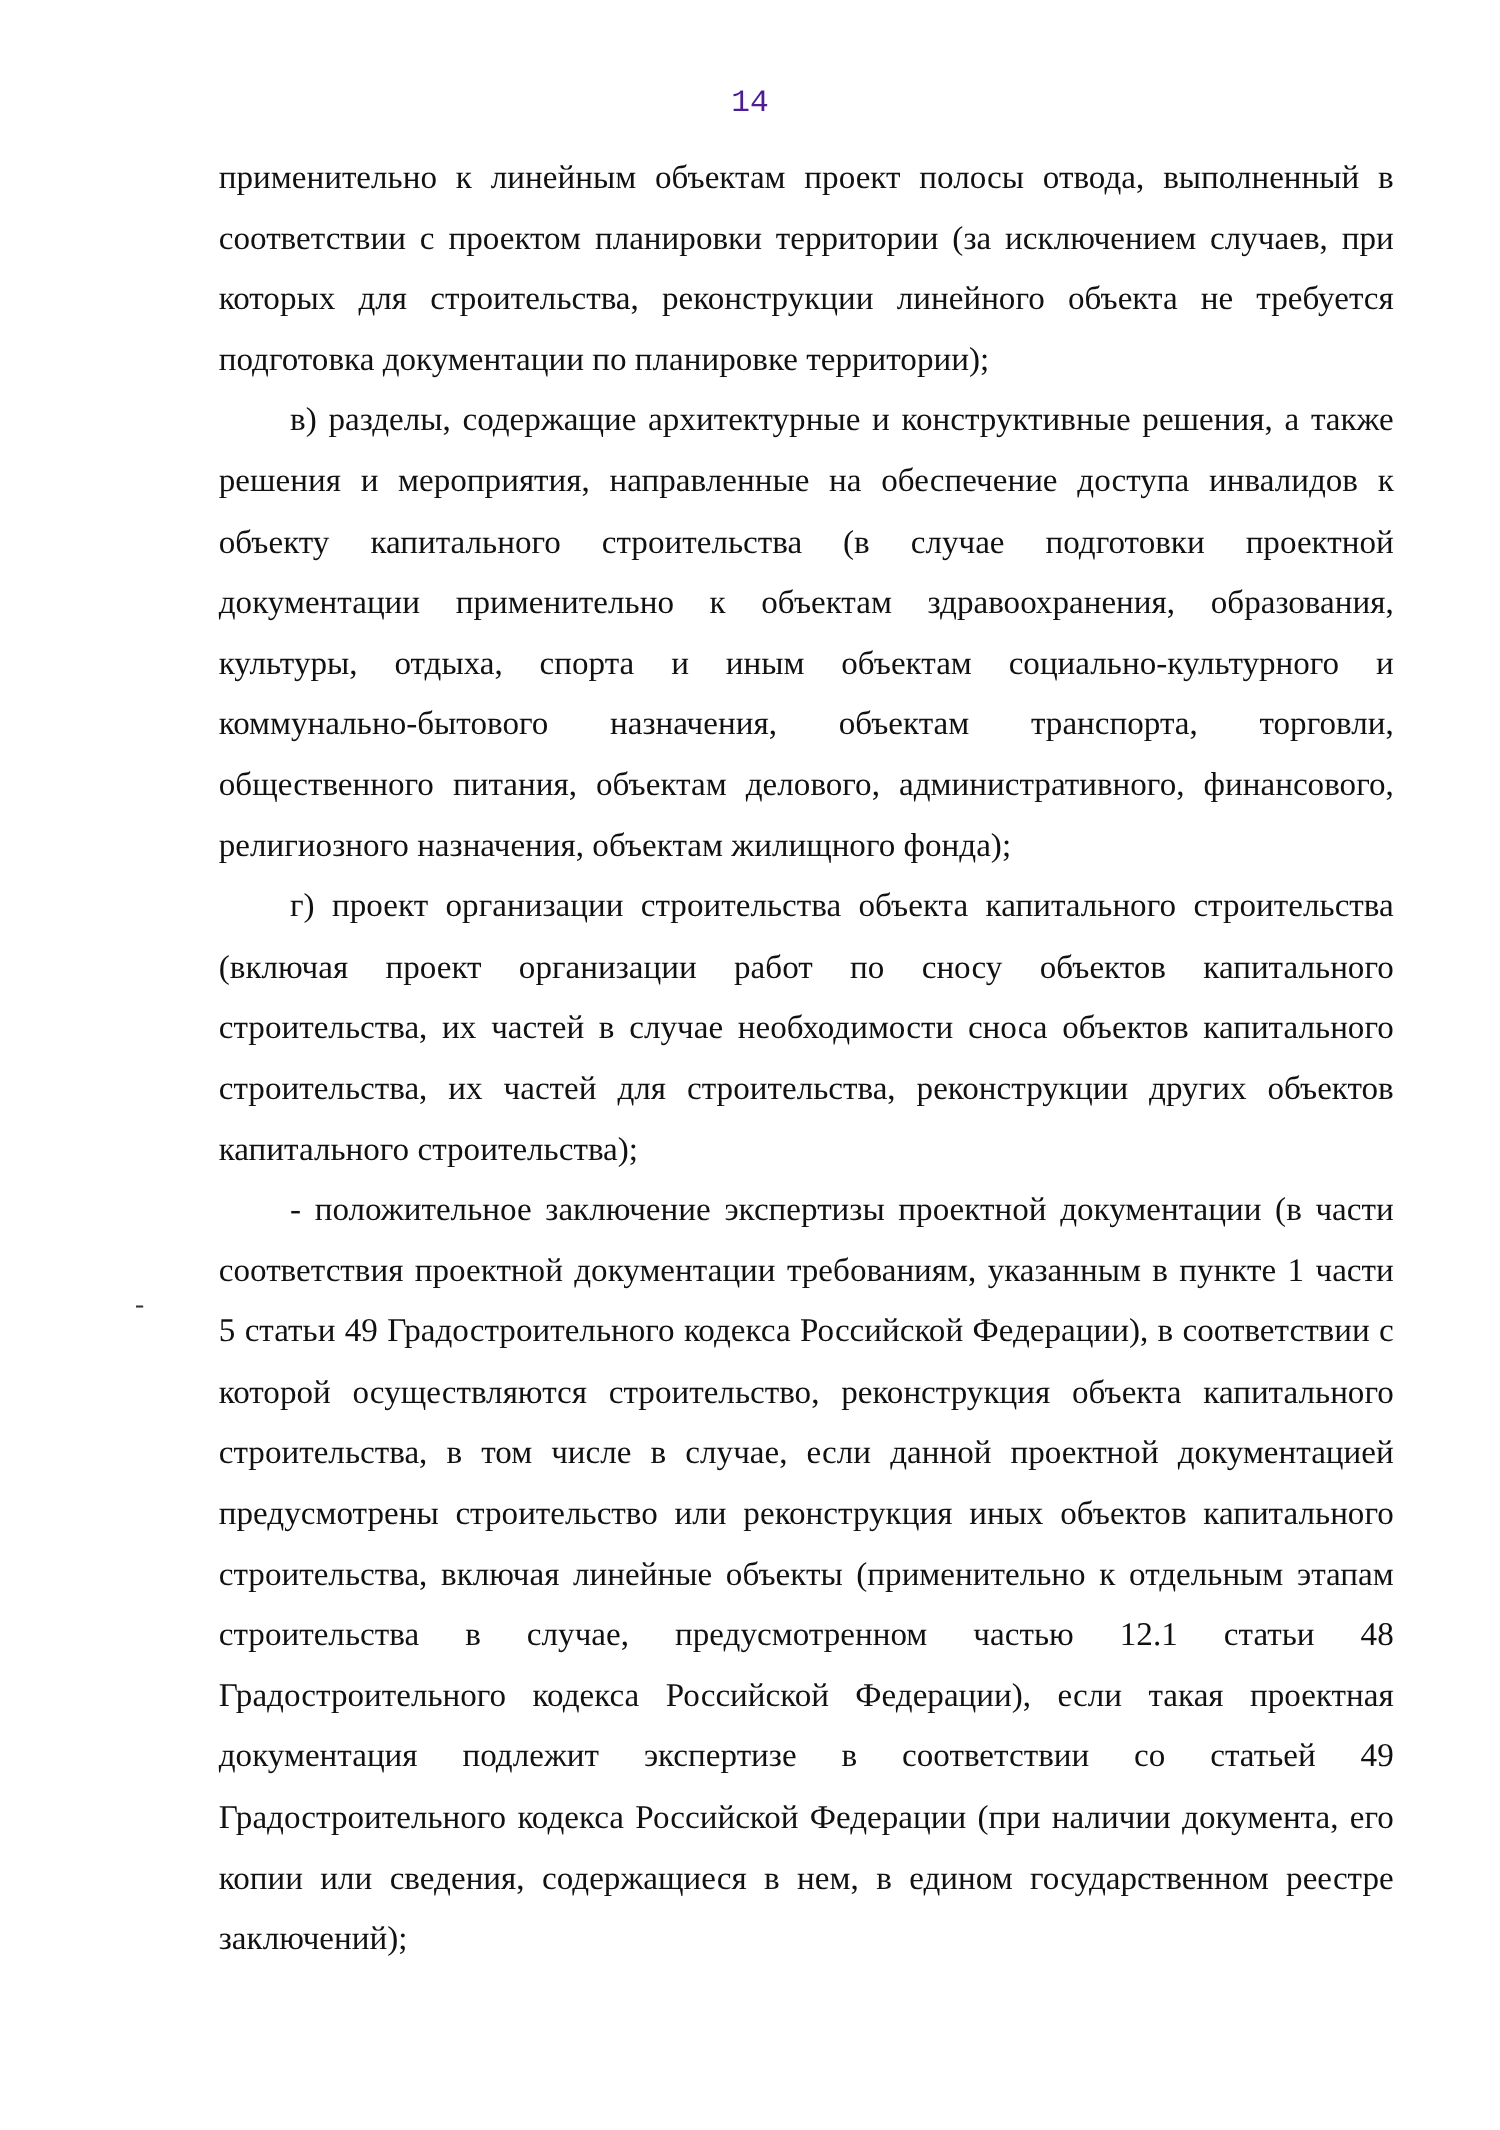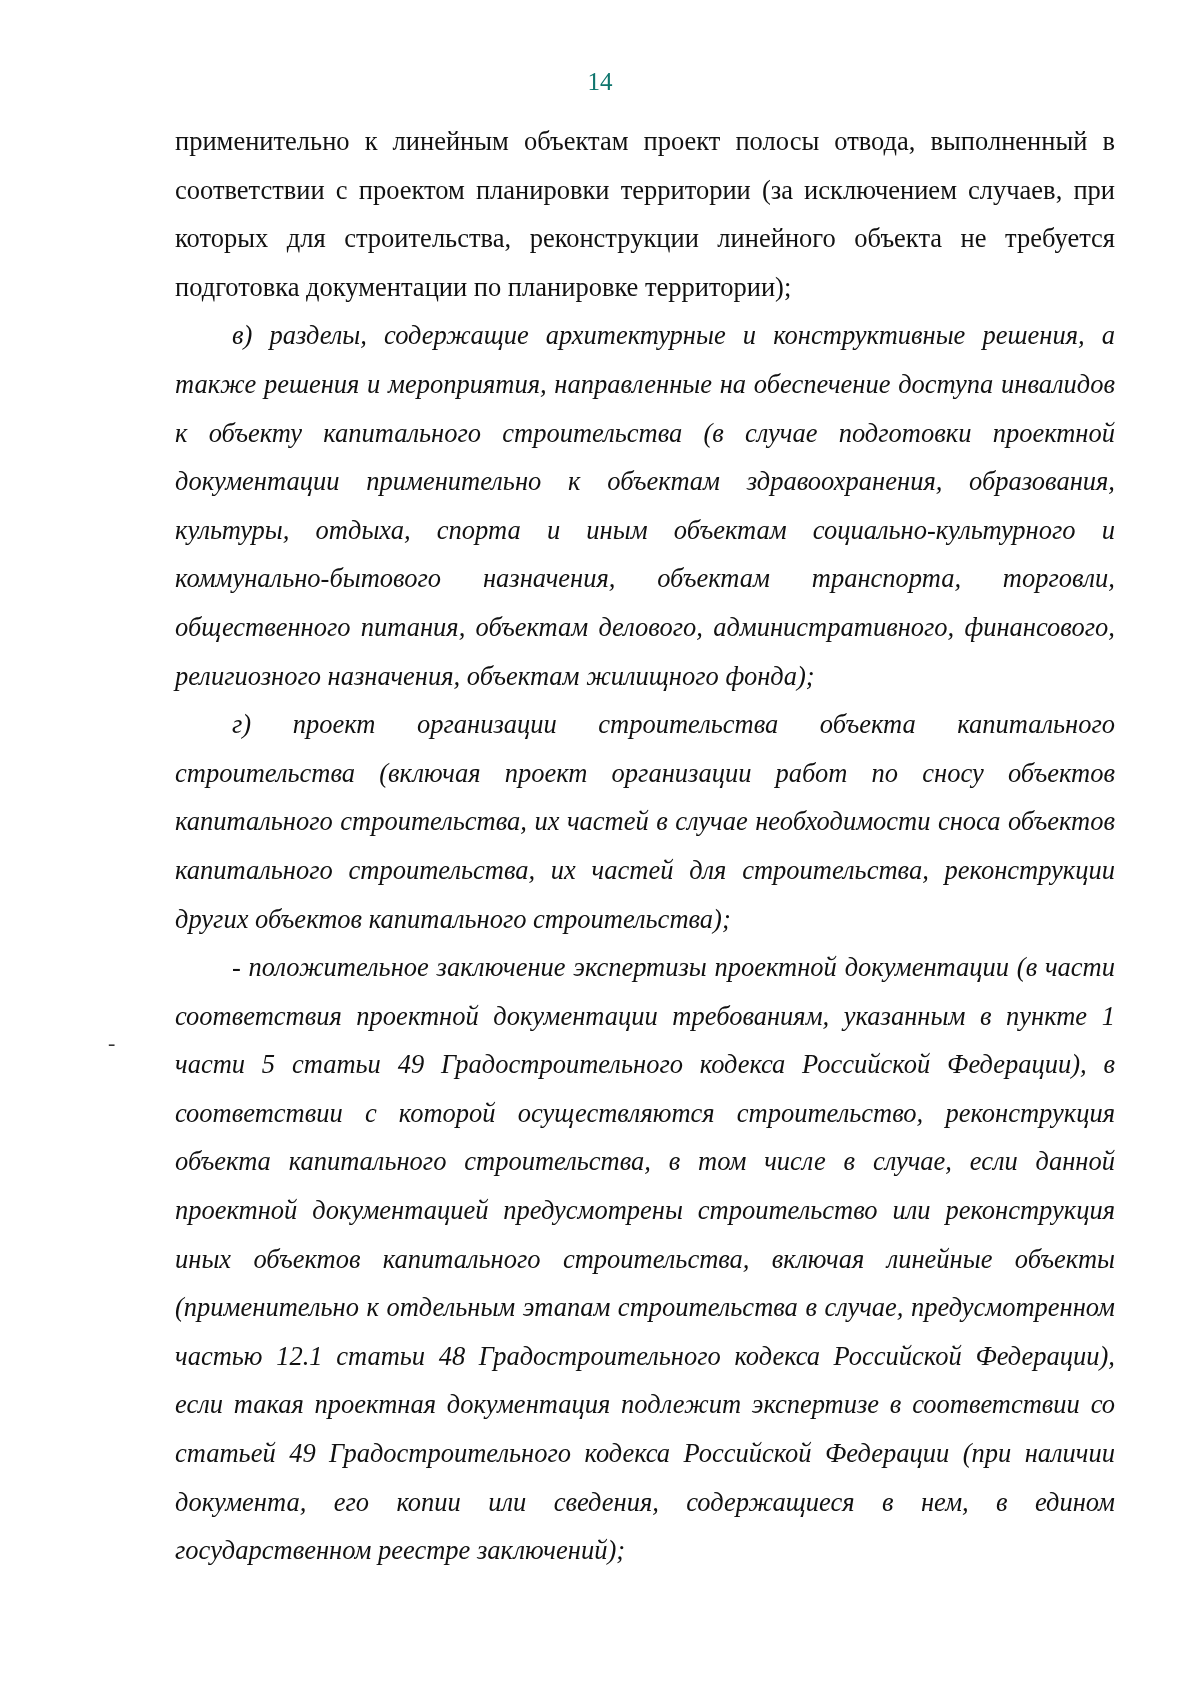--- a/index.html
+++ b/index.html
@@ -1,28 +1,28 @@
 <!DOCTYPE html>
 <html><head>
 <meta charset="utf-8">
 <style>
   html, body { margin: 0; padding: 0; background: #ffffff; }
   body { width: 1200px; height: 1704px; position: relative; overflow: hidden; }
   .page { position: absolute; left: 0; top: 0; width: 1200px; height: 1704px; background: #fff; }
   .page-number {
     position: absolute; left: 0; width: 1200px; top: 68px; text-align: center;
-    font-family: Liberation Serif, serif; font-size: 25px; color: #0f766e;
+    font-family: Liberation Mono, monospace; font-size: 25px; color: #4c1d95;
   }
   .body-text {
     position: absolute; left: 175px; top: 117px; width: 940px;
     font-family: "Liberation Serif", serif; font-size: 26.5px; line-height: 48.6px;
     color: #111; text-align: justify; text-align-last: left;
   }
   .para { margin: 0; }
-  .indent { text-indent: 57px; font-style: italic; }
+  .indent { text-indent: 57px; }
   .mark { position: absolute; font-family: "Liberation Serif", serif; color: #333; font-size: 22px; }
 </style>
 </head>
 <body>
 
 <div class="page">
   <div class="page-number">14</div>
 
   <div class="body-text">
     <p class="para">применительно к линейным объектам проект полосы отвода, выполненный в соответствии с проектом планировки территории (за исключением случаев, при которых для строительства, реконструкции линейного объекта не требуется подготовка документации по планировке территории);</p>

